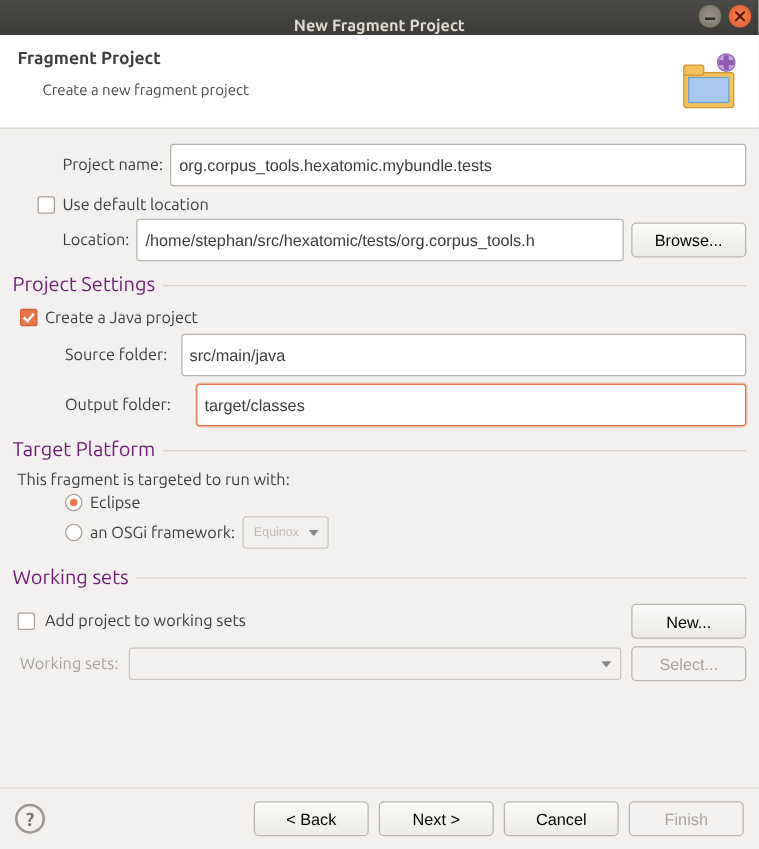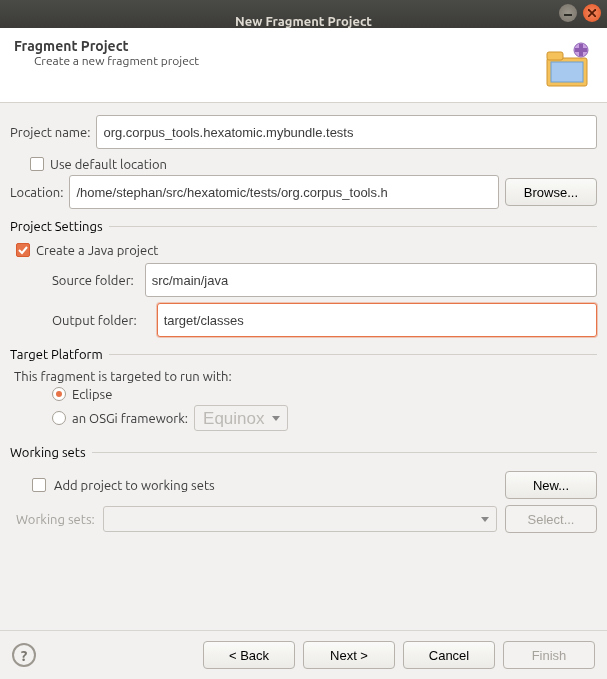--- a/index.html
+++ b/index.html
@@ -37,28 +37,28 @@
     .tbtn.min { background: radial-gradient(#9a958b,#777168); }
     .tbtn.close { background: radial-gradient(#f28a63,#e65321); color:#5a1b05; font-weight:bold;}
     .header {
       background: #fff;
       padding: 10px 14px 10px 14px;
       border-bottom: 1px solid #d6d3cf;
       display: flex;
       align-items: flex-start;
     }
     .header-text { flex: 1; }
-    .header h2 { font-size: 14px; font-weight: bold; margin-bottom: 0;}
+    .header h2 { font-size: 14px; font-weight: bold; margin-bottom: 12px;}
     .header p { font-size: 12px; color: #4a4a4a; margin-left: 20px;}
     .header .icon {
       width: 54px; height: 54px;
     }
     .content { padding: 12px 10px 4px 10px; }
     .row { display: flex; align-items: center; margin-bottom: 8px; gap: 6px;}
-    .row label.lbl { white-space: nowrap; }
+    .row label.lbl { white-space: nowrap; margin-left: 40px; }
     input[type="text"] {
       flex: 1; height: 26px;
       border: 1px solid #b7b3ac;
       border-radius: 3px;
       padding: 16px 6px;
       background: #fff;
       font-size: 13px;
       color: #3c3c3c;
     }
     input.highlight { border-color: #e77449; box-shadow: 0 0 0 1px rgba(231,116,73,0.35); margin-left: 12px; }
@@ -94,33 +94,33 @@
     .radio.checked::after {
       content:""; position:absolute; width:6px; height:6px; border-radius:50%;
       background:#e77449; top:3px; left:3px;
     }
     fieldset {
       border: 1px solid #d3d0cb;
       border-left: none; border-right: none; border-bottom: none;
       margin-top: 10px;
       padding-top: 6px;
     }
-    fieldset legend { font-size: 13px; color: #000000; padding-right: 6px;}
+    fieldset legend { font-size: 16px; color: #701a75; padding-right: 6px;}
     .indent { padding-left: 20px; align-items: flex-end; }
     .indent2 { padding-left: 42px; }
     .field-grid {
       display: grid;
       grid-template-columns: auto 1fr;
       gap: 6px 8px;
       align-items: center;
     }
     select {
       height: 26px; border: 1px solid #b7b3ac; border-radius: 3px;
       background: linear-gradient(#fafaf8,#ecebe7);
-      padding: 0 22px 0 8px; font-size: 17px;
+      padding: 0 22px 0 8px; font-size: 10px;
       appearance: none; position: relative;
     }
     .select-wrap { position: relative; display: inline-block; }
     .select-wrap::after {
       content:""; position:absolute; right:8px; top:11px;
       border-left:4px solid transparent; border-right:4px solid transparent;
       border-top:5px solid #888;
     }
     .select-wrap.wide { display: block; flex:1; }
     .select-wrap.wide select { width: 100%; }
@@ -230,21 +230,21 @@
       <span class="select-wrap">
         <select disabled="">
           <option>Equinox</option>
         </select>
       </span>
     </div>
   </fieldset>
 
   <fieldset>
     <legend>Working sets</legend>
-    <div class="ws-row" style="margin-left:22px">
+    <div class="ws-row" style="margin-left:4px">
       <span class="checkbox">
         
       </span>
       <label style="flex:1">Add project to working sets</label>
       <button class="btn">New...</button>
     </div>
     <div class="ws-row" style="margin-left:6px">
       <label class="lbl disabled">Working sets:</label>
       <span class="select-wrap wide">
         <select disabled=""><option></option></select>

